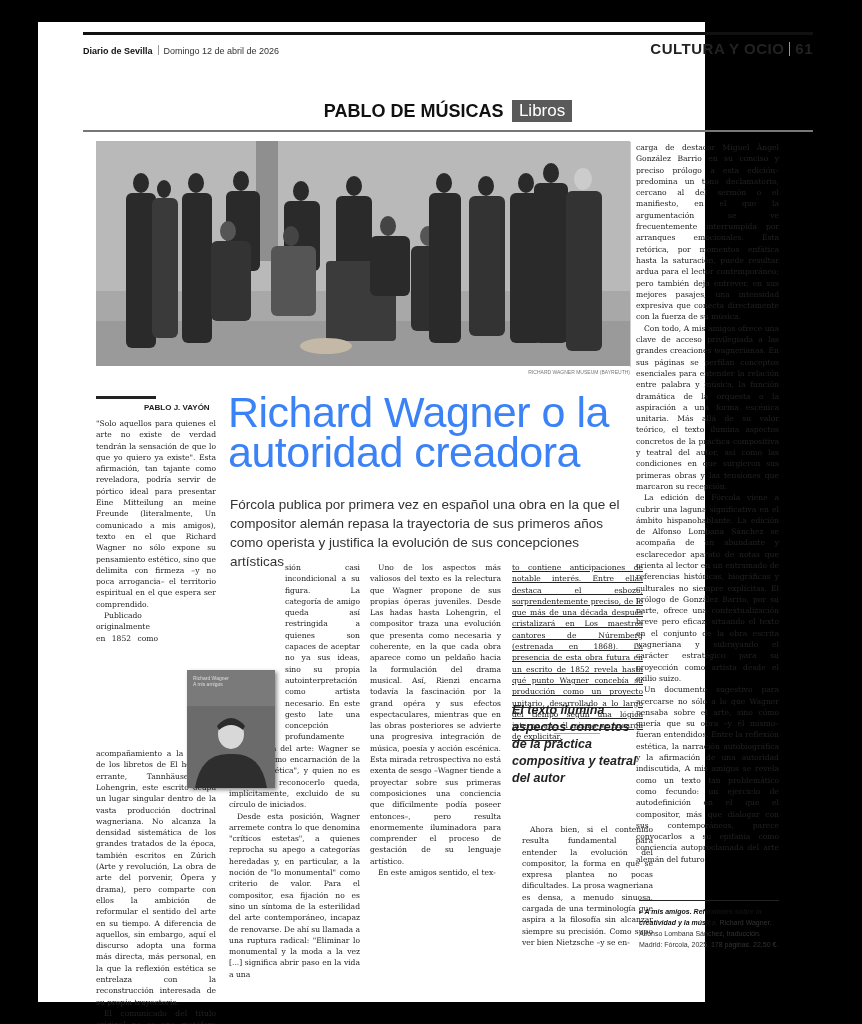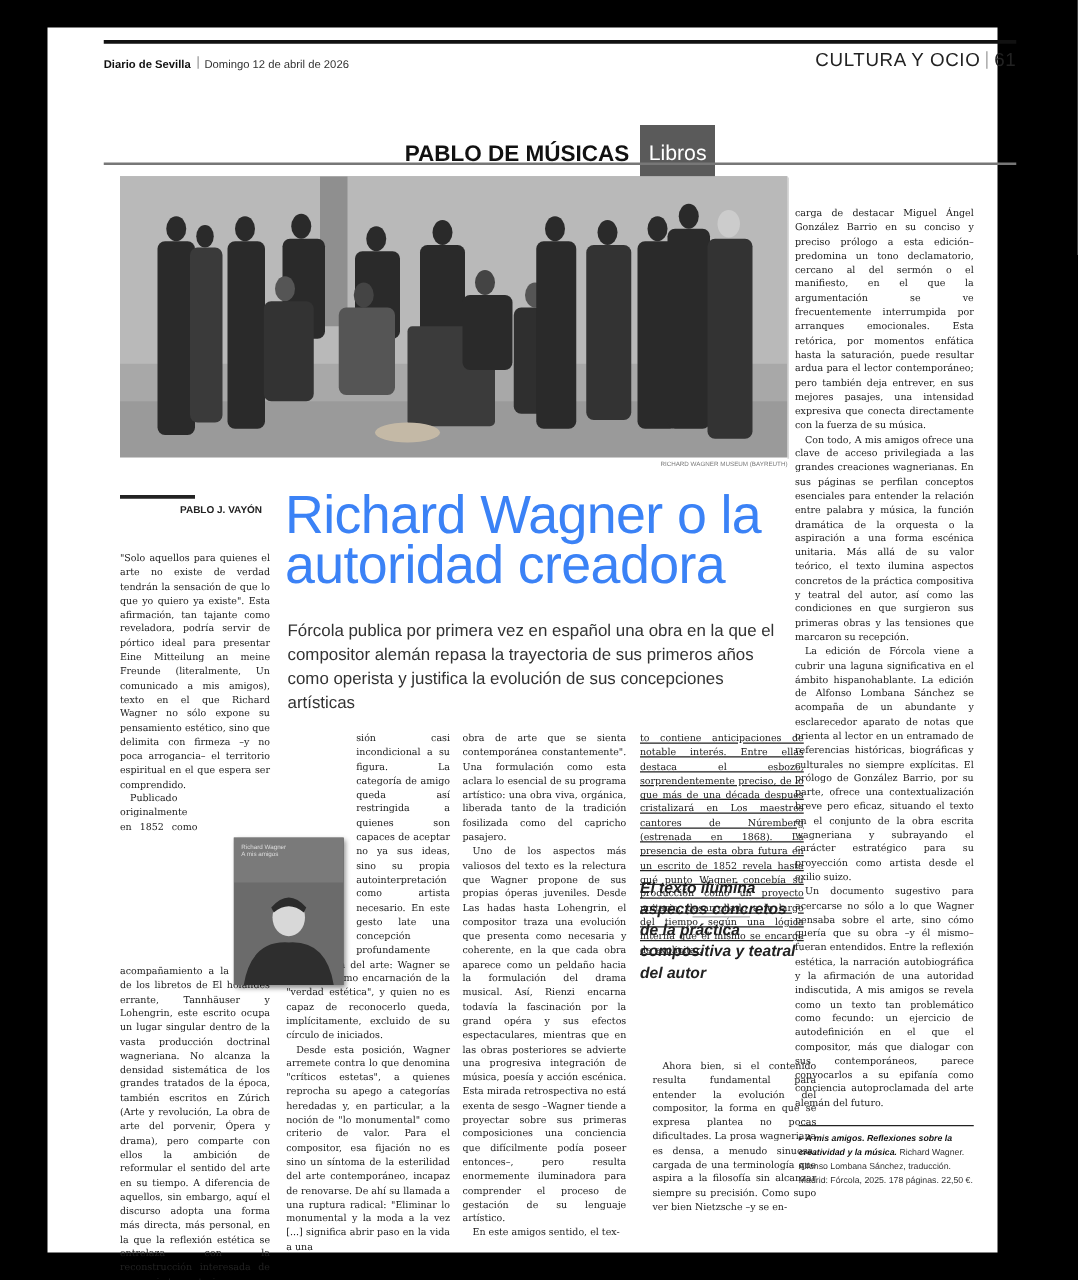--- a/index.html
+++ b/index.html
@@ -1,39 +1,39 @@
 <!DOCTYPE html>
 <html><head>
 <meta charset="utf-8">
 <style>
   * { box-sizing: border-box; margin: 0; padding: 0; }
   html, body { width: 862px; height: 1024px; background: #000; overflow: hidden; }
   body { position: relative; font-family: "DejaVu Serif", serif; color: #1a1a1a; }
-  .page { position: absolute; left: 38px; top: 22px; width: 760px; height: 980px; background: #fff; }
+  .page { position: absolute; left: 38px; top: 22px; width: 667px; height: 980px; background: #fff; }
   .topbar { position: absolute; left: 45px; top: 10px; width: 730px; height: 3px; background: #111; }
   .masthead { position: absolute; left: 45px; top: 18px; width: 730px; height: 20px; font-family: "Liberation Sans", sans-serif; }
   .mh-left { position: absolute; left: 0; top: 5px; font-size: 9px; color: #333; white-space: nowrap; }
   .mh-left .paper { font-weight: bold; color: #111; }
   .mh-left .sep { display: inline-block; width: 1px; height: 10px; background: #999; margin: 0 5px; vertical-align: -1px; }
-  .mh-right { position: absolute; right: 0; top: 0; font-size: 15px; font-weight: normal; color: #222; letter-spacing: 0.5px; white-space: nowrap; }
+  .mh-right { position: absolute; right: 0; top: 0; font-size: 15px; font-weight: bold; color: #222; letter-spacing: 0.5px; white-space: nowrap; }
   .mh-right .sep { display: inline-block; width: 1px; height: 14px; background: #999; margin: 0 5px; vertical-align: -2px; }
   .section { position: absolute; left: 45px; top: 78px; width: 730px; text-align: center; font-family: "Liberation Sans", sans-serif; }
   .section .mapa { font-size: 18px; font-weight: bold; color: #111; vertical-align: middle; }
-  .section .libros { display: inline-block; background: #5a5a5a; color: #fff; font-size: 17px; padding: 13px 7px; margin-left: 4px; vertical-align: middle; }
+  .section .libros { display: inline-block; background: #5a5a5a; color: #fff; font-size: 17px; padding: 1px 7px; margin-left: 4px; vertical-align: middle; }
   .section-rule { position: absolute; left: 45px; top: 108px; width: 730px; height: 2px; background: #777; }
   .photo { position: absolute; left: 58px; top: 119px; width: 534px; height: 225px; overflow: hidden;
     background: linear-gradient(180deg, #bfbfbf 0%, #a9a9a9 40%, #8a8a8a 75%, #b5b5b5 100%); }
   .photo svg { position: absolute; left: 0; top: 0; width: 100%; height: 100%; }
   .caption { position: absolute; left: 58px; top: 355px; width: 534px; font-family: "Liberation Sans", sans-serif; font-size: 7.5px; font-weight: bold; color: #222; }
   .credit-line { position: absolute; left: 440px; top: 347px; width: 152px; text-align: right; font-family: "Liberation Sans", sans-serif; font-size: 5px; color: #777; }
   .byline-rule { position: absolute; left: 58px; top: 374px; width: 60px; height: 3px; background: #222; }
   .byline { position: absolute; left: 58px; top: 381px; font-family: "Liberation Sans", sans-serif; font-size: 8px; font-weight: bold; color: #222; padding-left: 48px; }
   .headline { position: absolute; left: 190px; top: 370px; width: 400px; font-family: Liberation Sans, sans-serif; font-size: 43px; line-height: 40px; color: #3b82f6; font-weight: normal; letter-spacing: -0.5px; }
   .deck { position: absolute; left: 192px; top: 473px; width: 400px; font-family: Liberation Sans, sans-serif; font-size: 13.5px; line-height: 19px; color: #333; }
-  .col { position: absolute; font-family: "DejaVu Serif", serif; font-size: 7.6px; line-height: 11.3px; color: #222; text-align: justify; hyphens: auto; margin-top: 23px; }
+  .col { position: absolute; font-family: "DejaVu Serif", serif; font-size: 7.6px; line-height: 11.3px; color: #222; text-align: justify; hyphens: auto; }
   .col p { text-indent: 8px; }
   .col p.first { text-indent: 0; }
   .c1 { left: 58px; top: 396px; width: 120px; }
   .c2 { left: 191px; top: 540px; width: 131px; }
   .c3 { left: 332px; top: 540px; width: 131px; }
   .c4 { left: 474px; top: 540px; width: 131px; text-decoration: underline; }
   .c5 { left: 598px; top: 120px; width: 143px; }
   .c6 { left: 484px; top: 802px; width: 131px; }
   .bookcover { position: absolute; left: 149px; top: 648px; width: 88px; height: 118px; background: #6a6a6a; box-shadow: 2px 2px 4px rgba(0,0,0,0.45); overflow: hidden; }
   .bookcover .bt { position: absolute; left: 6px; top: 5px; font-family: "Liberation Sans", sans-serif; font-size: 5px; color: #ddd; line-height: 6px; }
@@ -139,21 +139,20 @@
       <path d="M30 56 Q44 40 58 56 L56 60 Q44 50 32 60 Z" fill="#2b2b2b"></path>
       <path d="M8 118 Q14 82 44 84 Q74 82 80 118 Z" fill="#2e2e2e"></path>
     </svg>
     <div class="bt">
       <div>Richard Wagner</div>
       <div>A mis amigos</div>
     </div>
   </div>
 
   <div class="col c3">
-    <p class="first">obra de arte que se sienta contemporánea constantemente". Una formulación como esta aclara lo esencial de su programa artístico: una obra viva, orgánica, liberada tanto de la tradición fosilizada como del capricho pasajero.</p>
     <p>Uno de los aspectos más valiosos del texto es la relectura que Wagner propone de sus propias óperas juveniles. Desde Las hadas hasta Lohengrin, el compositor traza una evolución que presenta como necesaria y coherente, en la que cada obra aparece como un peldaño hacia la formulación del drama musical. Así, Rienzi encarna todavía la fascinación por la grand opéra y sus efectos espectaculares, mientras que en las obras posteriores se advierte una progresiva integración de música, poesía y acción escénica. Esta mirada retrospectiva no está exenta de sesgo –Wagner tiende a proyectar sobre sus primeras composiciones una conciencia que difícilmente podía poseer entonces–, pero resulta enormemente iluminadora para comprender el proceso de gestación de su lenguaje artístico.</p>
     <p>En este amigos sentido, el tex-</p>
   </div>
 
   <div class="col c4">
     <p class="first">to contiene anticipaciones de notable interés. Entre ellas destaca el esbozo, sorprendentemente preciso, de lo que más de una década después cristalizará en Los maestros cantores de Núremberg (estrenada en 1868). La presencia de esta obra futura en un escrito de 1852 revela hasta qué punto Wagner concebía su producción como un proyecto unitario, desarrollado a lo largo del tiempo según una lógica interna que él mismo se encarga de explicitar.</p>
   </div>
 
   <div class="pull-rule"></div>
   <div class="pull">El texto ilumina aspectos concretos de la práctica compositiva y teatral del autor</div>

